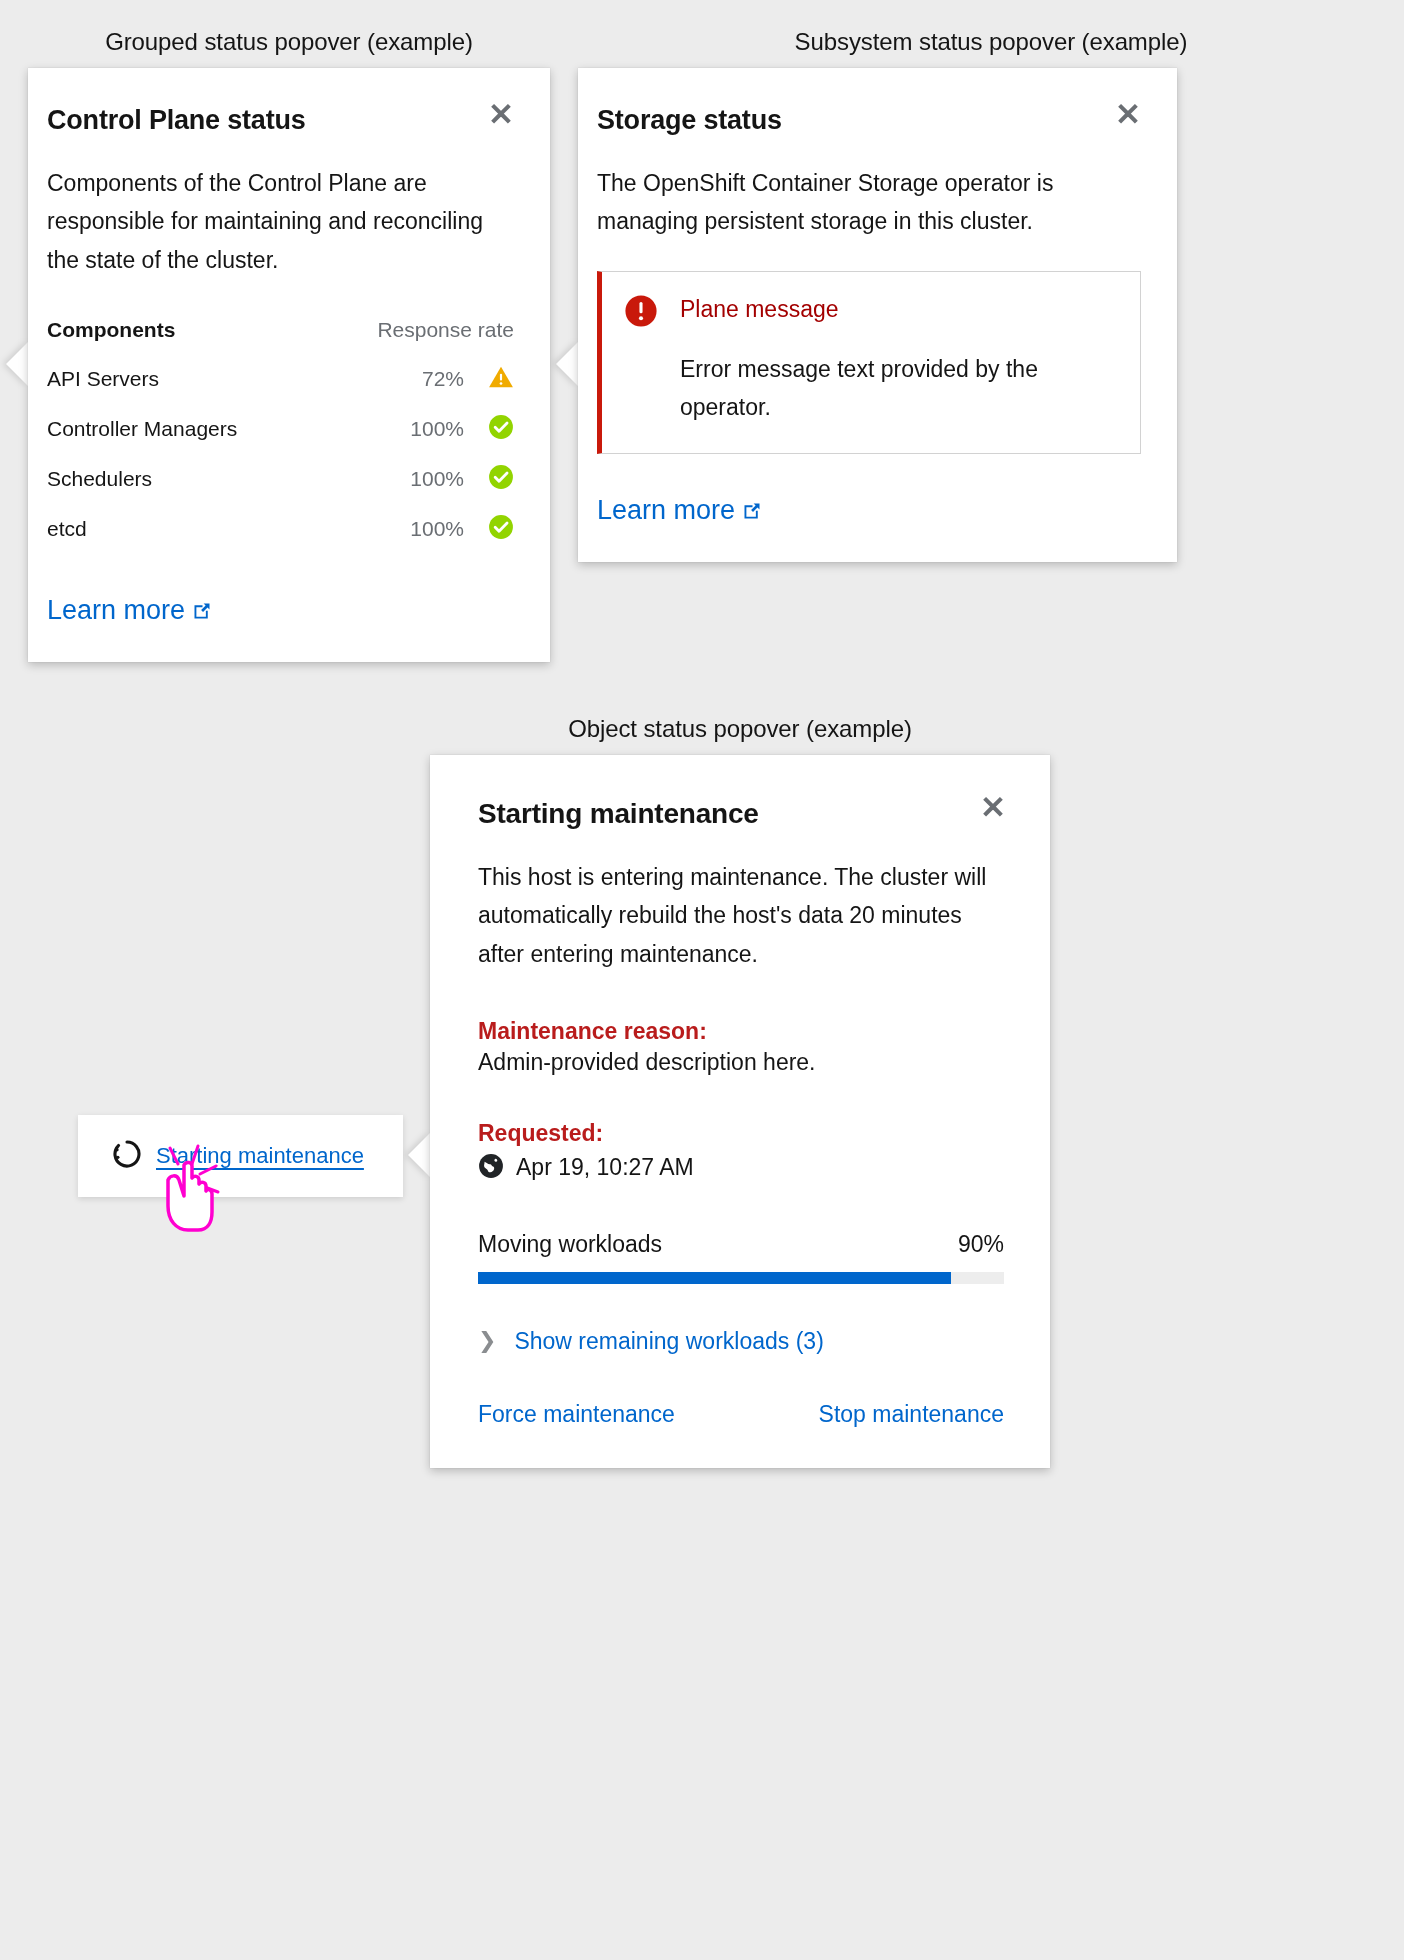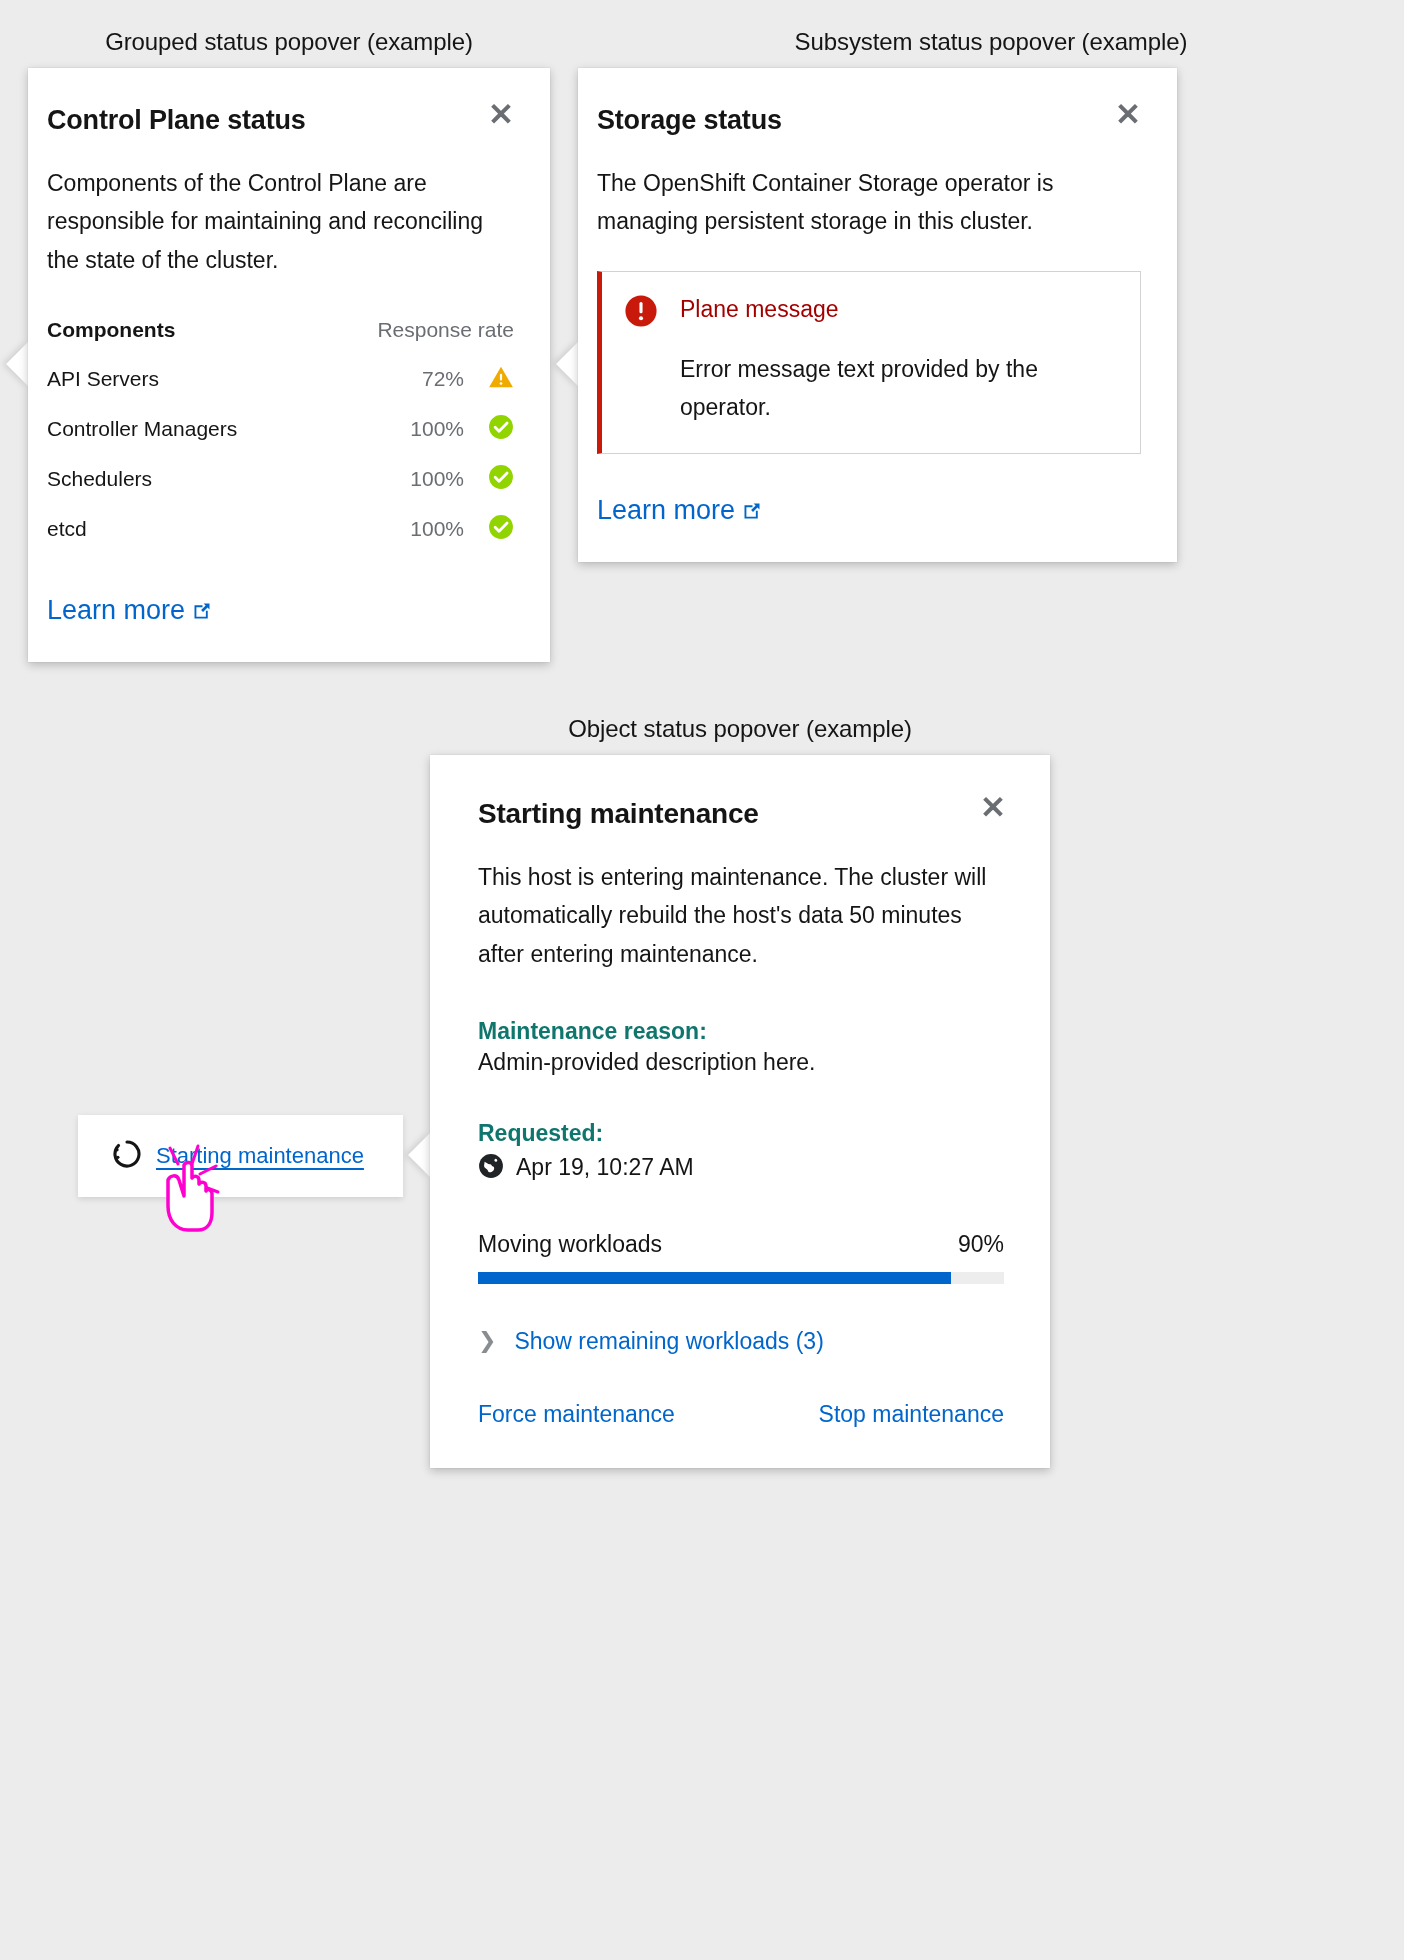--- a/index.html
+++ b/index.html
@@ -139,21 +139,21 @@
 
   
   #popover-maintenance { left: 430px; top: 755px; width: 620px; }
   #popover-maintenance .popover-inner { padding: 44px 46px 40px 48px; }
   #popover-maintenance .pop-title { font-size: 28px; }
   #popover-maintenance .close-x { top: 36px; right: 40px; }
 
   .section-label {
     font-size: 23px;
     font-weight: bold;
-    color: #0f766e;
+    color: #b91c1c;
     margin-top: 44px;
   }
   .section-value { font-size: 23px; color: #151515; margin-top: 4px; }
 
   .ts-row { display: flex; align-items: center; gap: 12px; margin-top: 6px; }
   .ts-text { font-size: 23px; color: #151515; }
 
   .progress-head {
     display: flex;
     justify-content: space-between;
@@ -372,21 +372,21 @@
     <line x1="52" y1="34" x2="68" y2="26"></line>
     <line x1="54" y1="46" x2="70" y2="52"></line>
   </g>
   <path d="M20 40 L20 66 C20 80 28 90 40 90 L50 90 C60 90 64 82 64 72 L64 54 C64 50 60 48 58 51 L58 46 C58 42 53 41 51 44 L51 40 C51 36 46 35 44 38 L44 26 C44 22 38 21 36 25 L36 56 L31 40 C29 34 22 35 20 40 Z" fill="#ffffff" stroke="#FF00D0" stroke-width="3.5" stroke-linejoin="round"></path>
 </svg>
 
 <div class="popover" id="popover-maintenance">
   <div class="popover-inner">
     <div class="pop-title">Starting maintenance</div>
     <div class="close-x">✕</div>
-    <div class="pop-body">This host is entering maintenance. The cluster will automatically rebuild the host's data 50 minutes after entering maintenance.</div>
+    <div class="pop-body">This host is entering maintenance. The cluster will automatically rebuild the host's data 20 minutes after entering maintenance.</div>
 
     <div class="section-label">Maintenance reason:</div>
     <div class="section-value">Admin-provided description here.</div>
 
     <div class="section-label">Requested:</div>
     <div class="ts-row">
       <span class="ico">
         <svg width="26" height="26" viewBox="0 0 24 24">
             <circle cx="12" cy="12" r="11" fill="#212427"></circle>
             <path d="M6 8c2 .6 3.2 2.6 5 2.4 1.6-.2 1.4 1.9 2.8 2.1 1 .2 1.4 1.4 1 2.6-.6 1.8-2.4 3.2-4.4 2.6-1.4-.4-1-2-2.2-2.8-1.2-.8-2.6-1.6-2.6-3.2 0-1.4.6-2.4 .4-3.7z" fill="#fff"></path>

